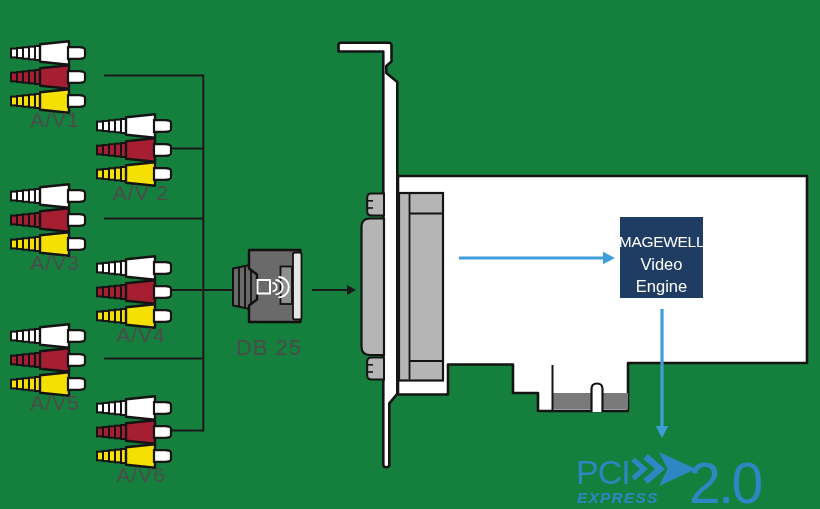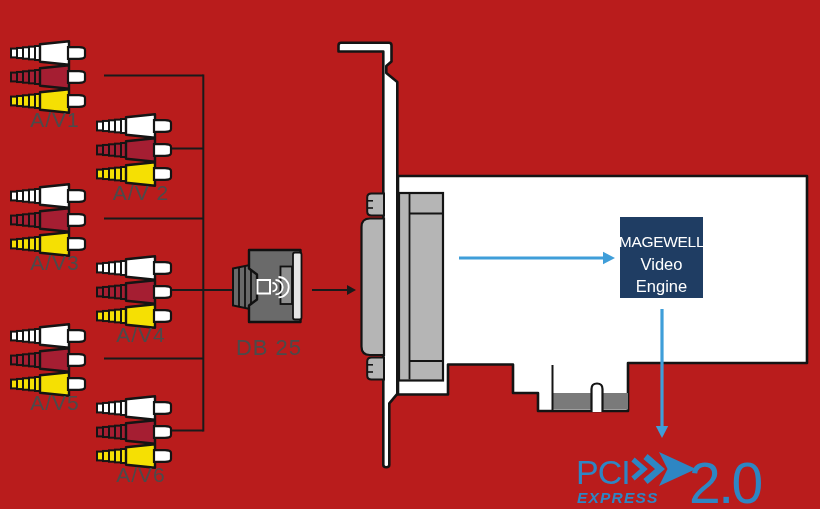--- a/index.html
+++ b/index.html
@@ -1,16 +1,16 @@
 <!DOCTYPE html>
 <html><head>
 <meta charset="utf-8">
 <style>
   html,body{margin:0;padding:0;background:#f4f4f4;}
-  .stage{position:relative;width:820px;height:509px;background:#b91c1c;overflow:hidden;
+  .stage{position:relative;width:820px;height:509px;background:#15803d;overflow:hidden;
          font-family:"Liberation Sans",sans-serif;}
   svg{display:block;}
   text{font-family:"Liberation Sans",sans-serif;}
   .avlabel{font-size:21px;fill:#4b4b4b;letter-spacing:1px;}
   .db25label{font-size:22px;fill:#4b4b4b;letter-spacing:1px;}
   .mage{fill:#ffffff;}
   .mage1{font-size:15.5px;letter-spacing:-0.3px;}
   .mage2{font-size:16.5px;}
   .pci-t{font-size:34px;fill:#2e86c3;letter-spacing:-1px;}
   .pci-x{font-size:15.5px;font-weight:bold;font-style:italic;fill:#2e86c3;letter-spacing:1.2px;}

